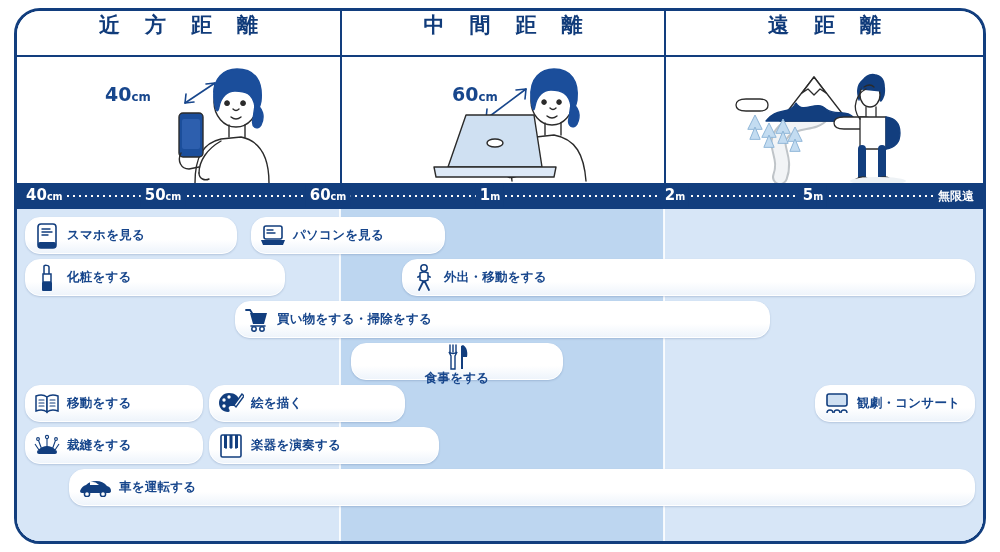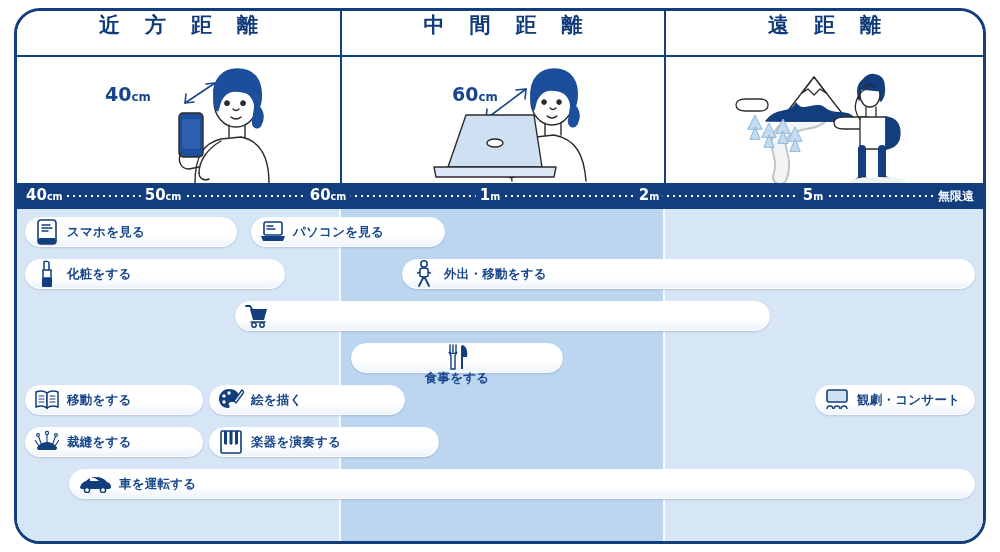--- a/index.html
+++ b/index.html
@@ -69,21 +69,21 @@
     position:absolute;left:0;top:198px;width:100%;bottom:0;
     background:#D7E6F7;overflow:hidden;
   }
   .band{position:absolute;top:0;bottom:0;}
   .band.near{background:#D7E6F7;}
   .band.mid{background:#BDD6F0;}
   .band.far{background:#D7E6F7;}
   .bandline{position:absolute;top:0;bottom:0;width:2px;background:#ffffff;opacity:.85;}
 
   .pill{
-    position:absolute;height:30px;border-radius:15px;
+    position:absolute;height:37px;border-radius:15px;
     background:linear-gradient(180deg,#ffffff 0%,#ffffff 62%,#eef4fb 100%);
     border:1px solid #ffffff;
     box-shadow:0 1px 2px rgba(20,50,100,.18);
     box-sizing:border-box;
     display:flex;align-items:center;
   }
   .pill .lbl{
     color:#17468C;font-size:12.5px;font-weight:bold;white-space:nowrap;
     font-family:"DejaVu Sans","Liberation Sans",sans-serif;
     letter-spacing:.02em;
@@ -237,21 +237,21 @@
       </div>
       <div class="stick" style="left:146px;">
         <span>50</span><span class="u">cm</span>
       </div>
       <div class="stick" style="left:311px;">
         <span>60</span><span class="u">cm</span>
       </div>
       <div class="stick" style="left:473px;">
         <span>1</span><span class="u">m</span>
       </div>
-      <div class="stick" style="left:632px;">
+      <div class="stick" style="left:658px;">
         <span>2</span><span class="u">m</span>
       </div>
       <div class="stick" style="left:796px;">
         <span>5</span><span class="u">m</span>
       </div>
       <div class="stick last" style="left:966px;">
         <span>無限遠</span>
       </div>
     </div>
 
@@ -307,20 +307,21 @@
       <div class="pill" style="left:218px;top:92px;width:535px;">
         <span class="ico">
           <svg width="26" height="24" viewBox="0 0 26 24">
               <path d="M2 2h4l2 3" fill="none" stroke="#123E7E" stroke-width="1.8" stroke-linecap="round"></path>
               <path d="M6 5h17l-3 11H9z" fill="#123E7E"></path>
               <path d="M7 18h14" stroke="#123E7E" stroke-width="1.6" stroke-linecap="round"></path>
               <circle cx="10" cy="21" r="2.2" fill="#fff" stroke="#123E7E" stroke-width="1.5"></circle>
               <circle cx="18" cy="21" r="2.2" fill="#fff" stroke="#123E7E" stroke-width="1.5"></circle>
             </svg>
         </span>
+        <span class="lbl">買い物をする・掃除をする</span>
       </div>
 
       <div class="pill" style="left:334px;top:134px;width:212px;flex-direction:column;">
         <span class="ico">
           <svg width="22" height="28" viewBox="0 0 22 28">
               <path d="M3 2v7M6 2v7M9 2v7" stroke="#123E7E" stroke-width="1.4" stroke-linecap="round"></path>
               <path d="M2 9q4 3 8 0l-2 4v13h-4V13z" fill="#fff" stroke="#123E7E" stroke-width="1.4"></path>
               <path d="M16 2c4 2 5 8 4 12h-4v12h-2V3z" fill="#123E7E"></path>
             </svg>
         </span>

